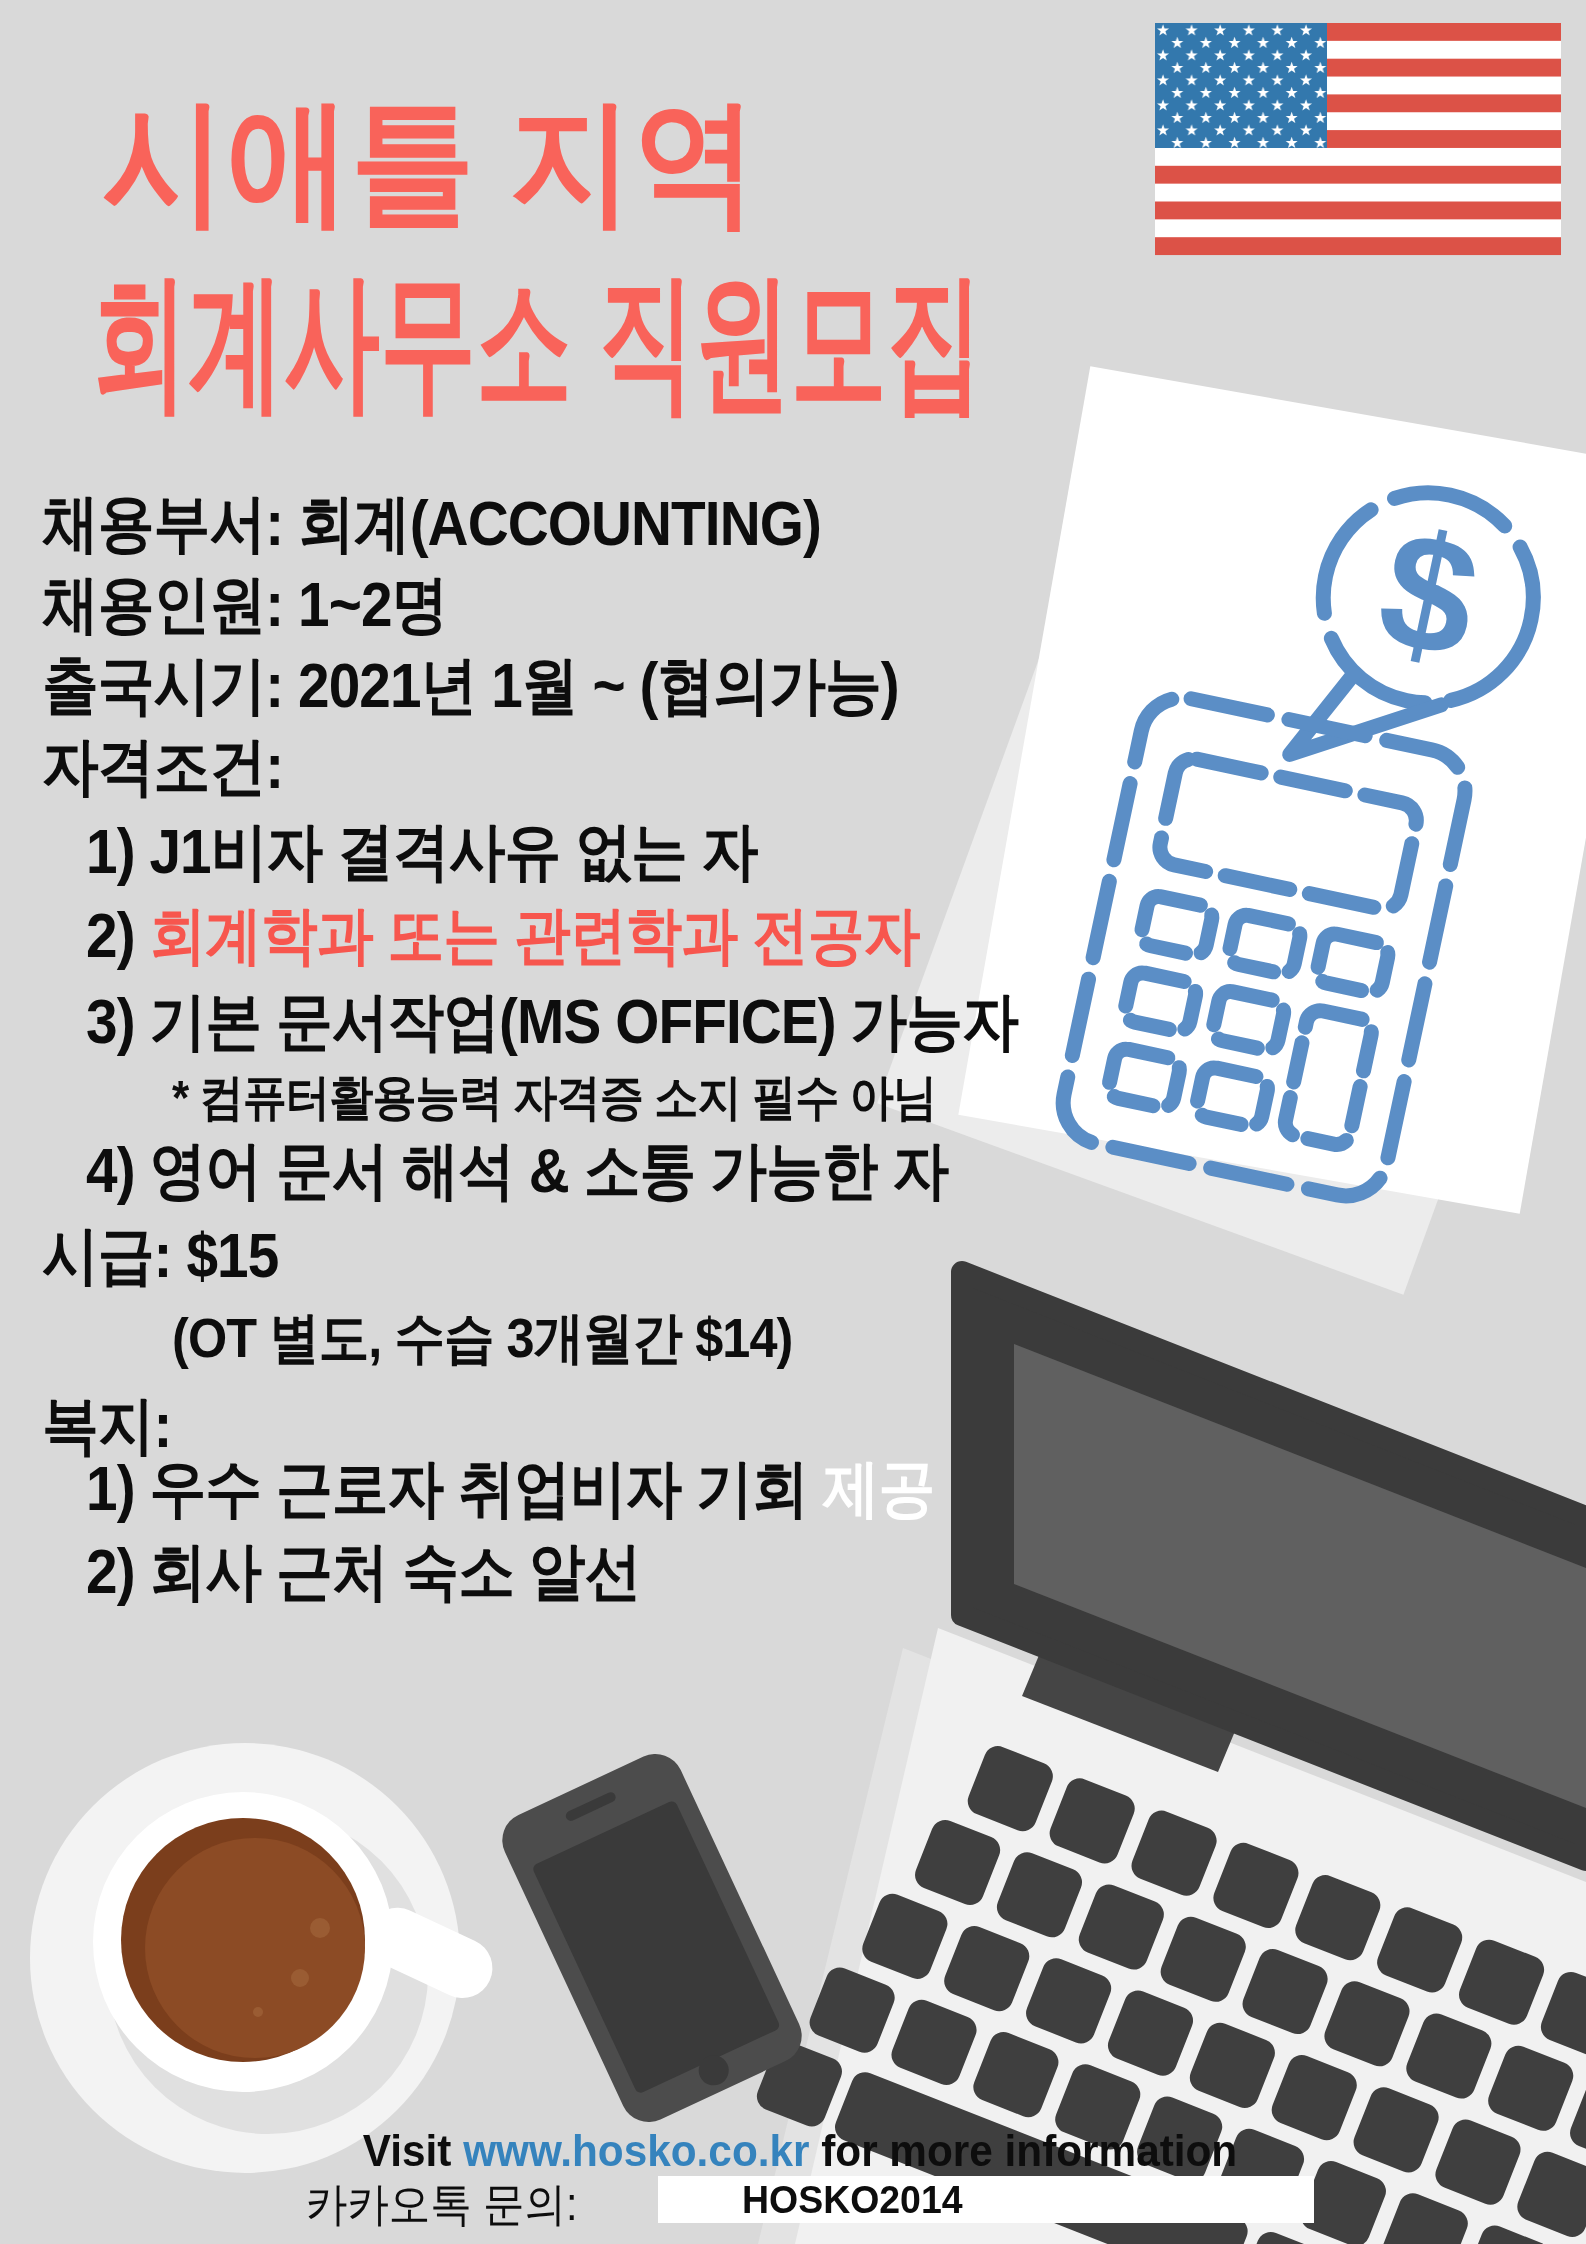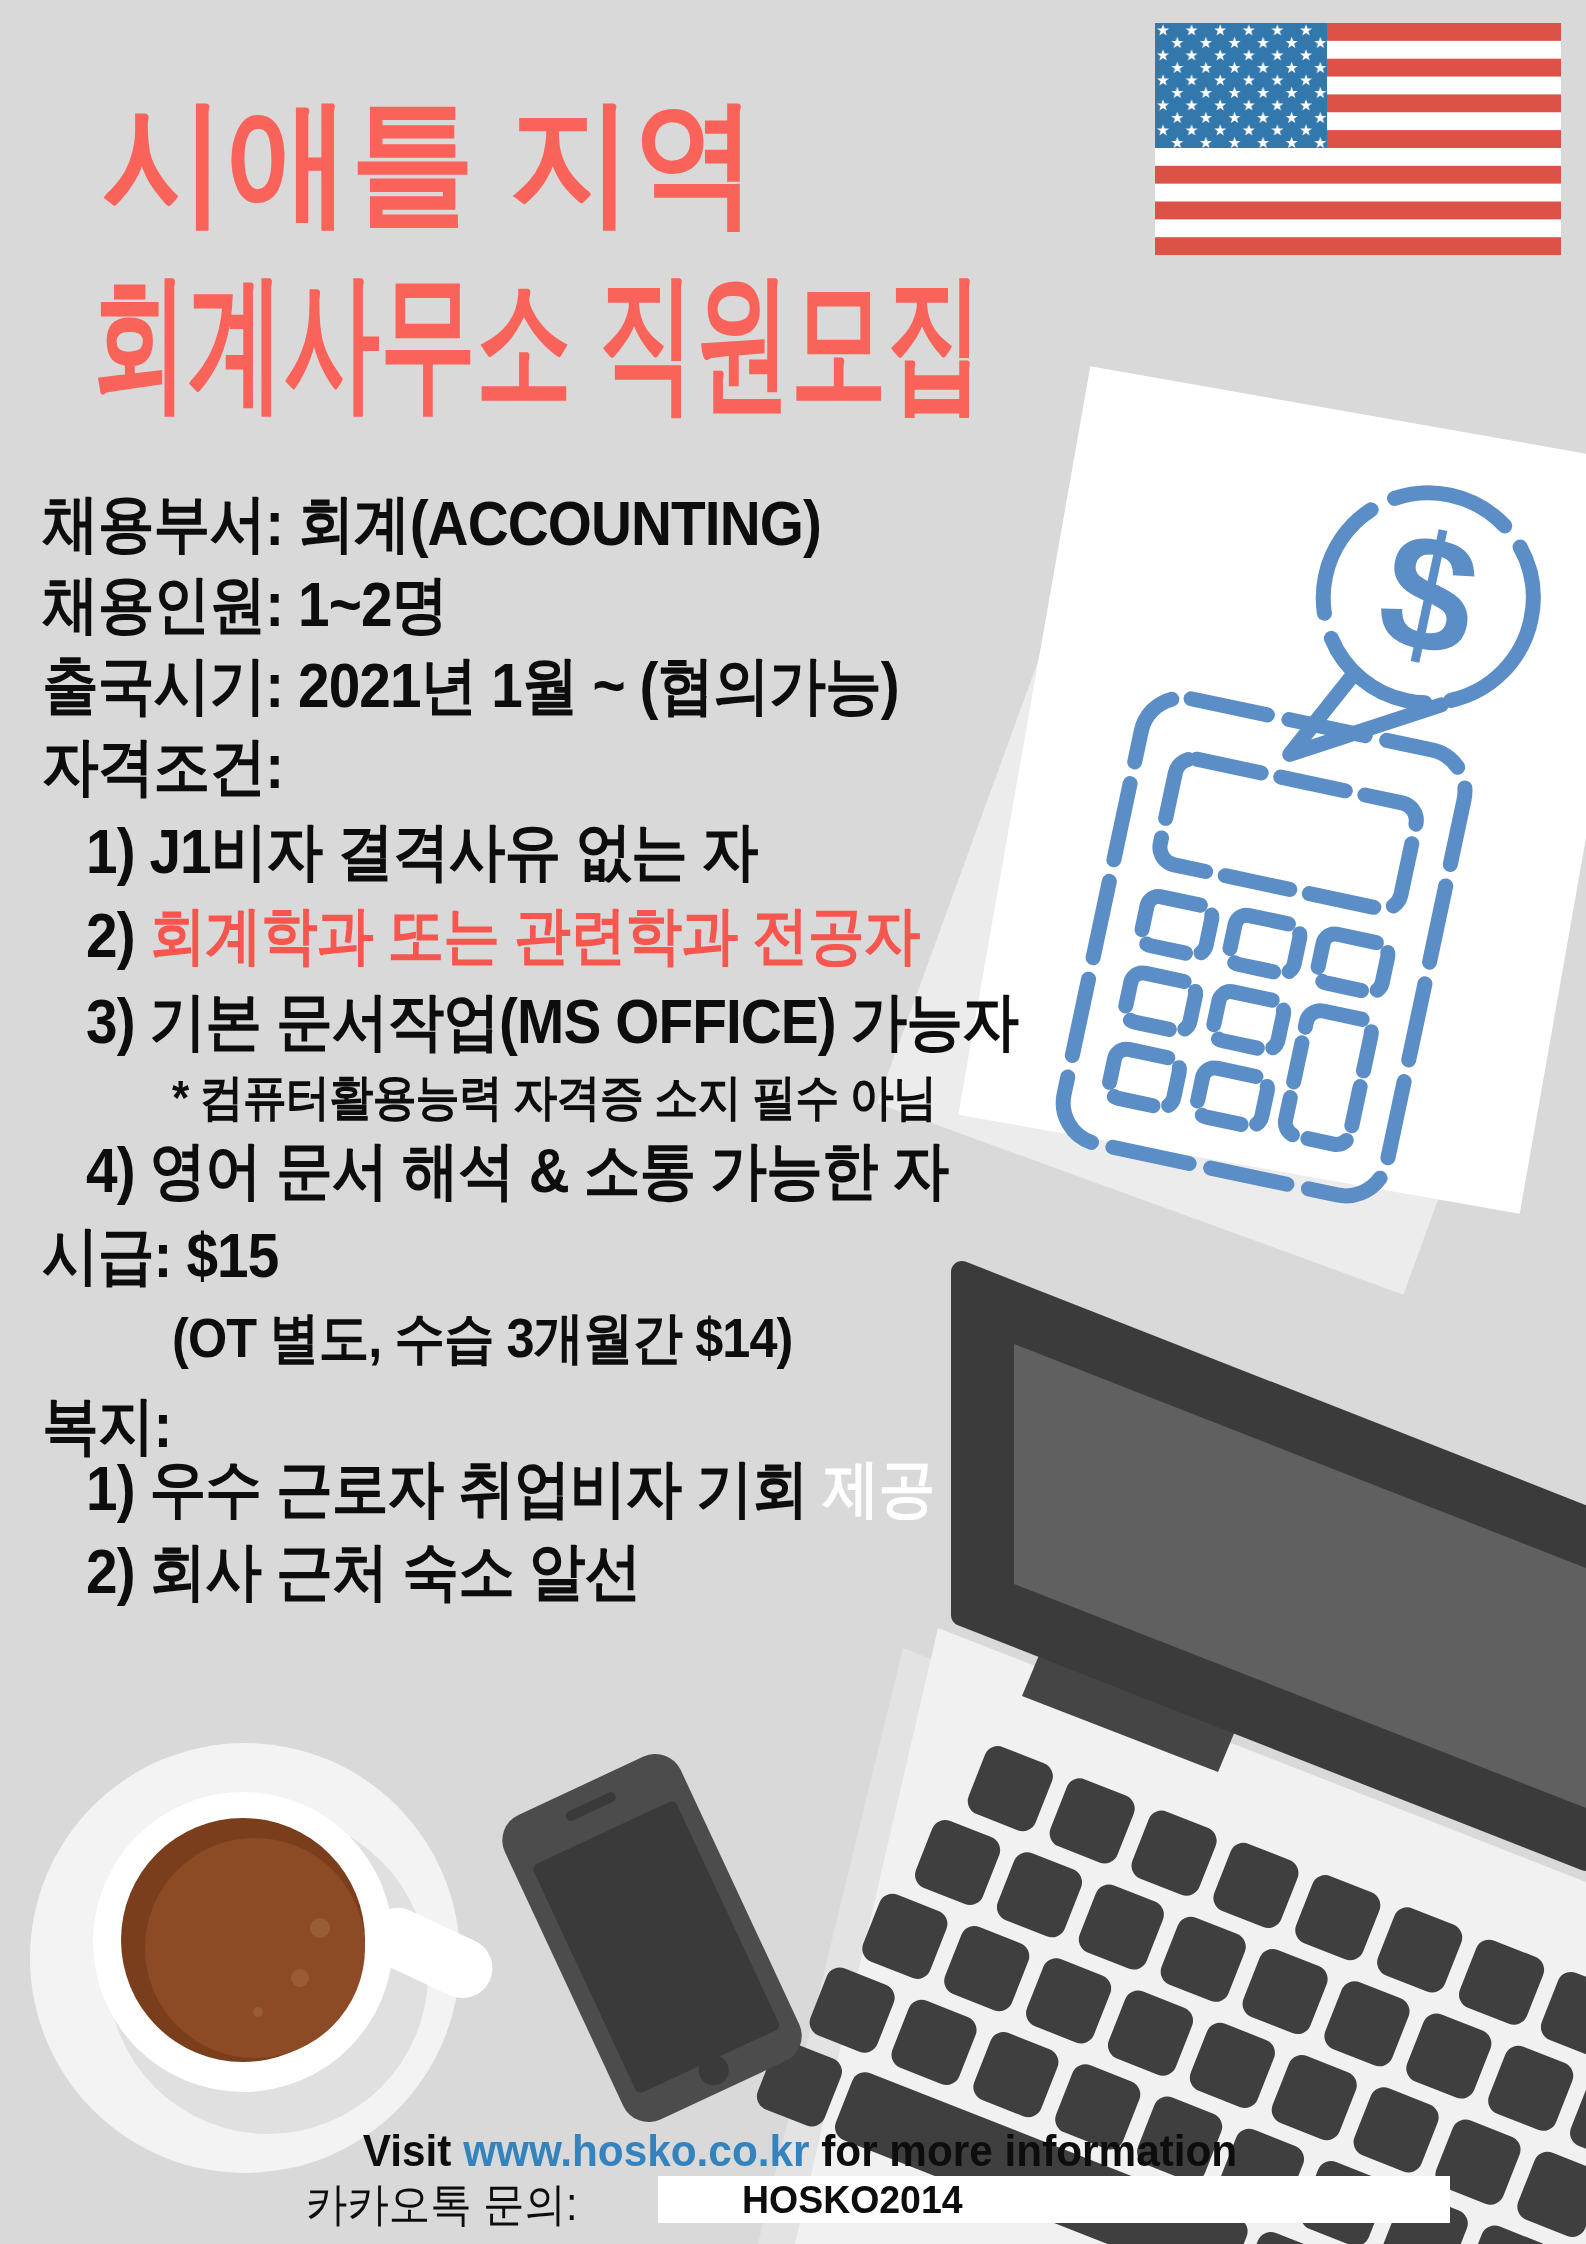--- a/index.html
+++ b/index.html
@@ -16,21 +16,21 @@
   .note{font-size:49px;}
   .otline{font-size:56px;}
   .hl-red{color:#f7564e;}
   .hl-white{color:#ffffff;}
   .footer1{left:300px;top:2126px;width:1000px;text-align:center;font-size:45px;
            font-weight:bold;transform:scaleX(0.94);transform-origin:50% 50%;
            white-space:nowrap;position:absolute;color:#0d0d0d;line-height:1.1;}
   .url{color:#3583bd;}
   .footer2-label{left:306px;top:2180px;font-size:46px;font-weight:normal;
                  transform:scaleX(0.90);}
-  .kakao-box{position:absolute;left:658px;top:2176px;width:792px;height:47px;
+  .kakao-box{position:absolute;left:658px;top:2176px;width:656px;height:47px;
              background:#ffffff;}
   .kakao-id{position:absolute;left:84px;top:0;font-size:39px;font-weight:bold;
             line-height:47px;color:#0d0d0d;transform:scaleX(0.96);
             transform-origin:0 0;white-space:nowrap;}
 </style>
 </head>
 <body>
 
 <svg id="scene" viewBox="0 0 1586 2244">
   <defs>

